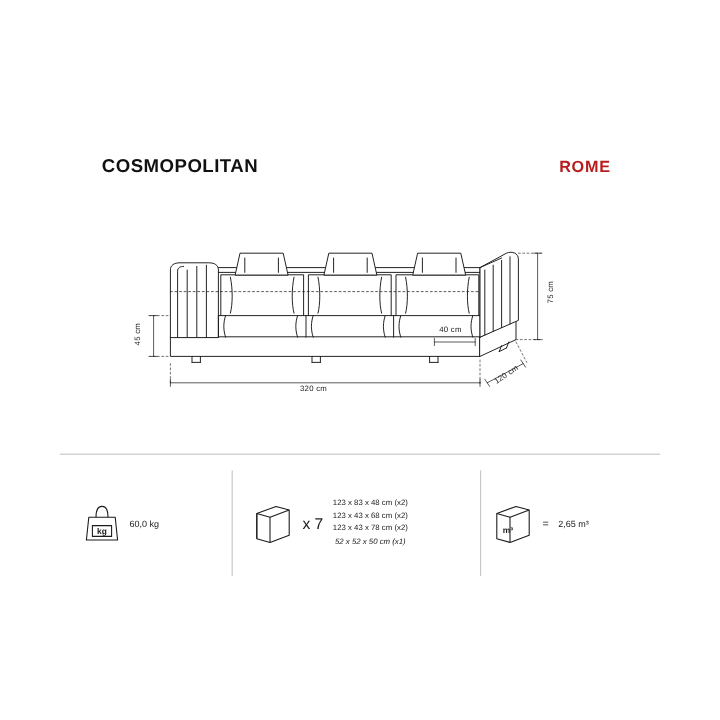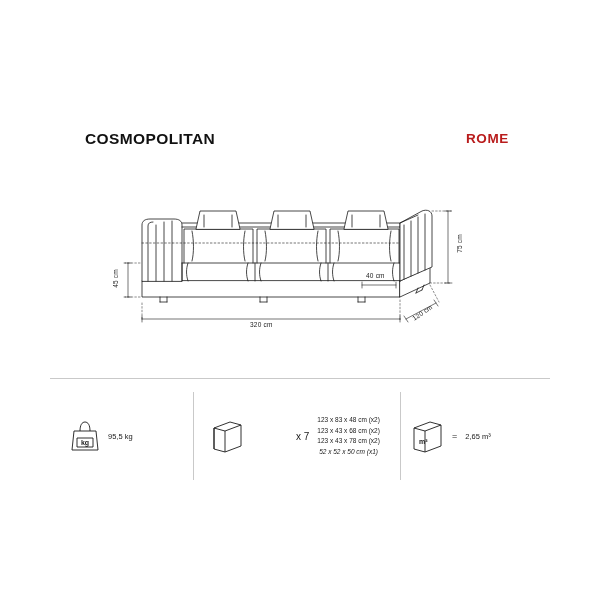--- a/index.html
+++ b/index.html
@@ -129,23 +129,22 @@
   .box-list {
     font-size: 6.5px;
     line-height: 10.5px;
     color: #1a1a1a;
     white-space: nowrap;
   }
   .box-list div:last-child {
     font-style: italic;
   }
   .count-text {
-    font-size: 10px;
-    color: #1a1a1a;
-    margin-left: 44px;
+    font-size: 13px;
+    color: #1a1a1a;
   }
   .eq {
     font-size: 9px;
     color: #1a1a1a;
   }
 </style>
 </head>
 <body>
 
 <div class="sheet">
@@ -269,21 +268,21 @@
     <div class="cell cell-weight">
       <div class="icon-row">
         <svg width="30" height="34" viewBox="0 0 30 34">
           <g fill="none" stroke="#1a1a1a" stroke-width="0.9" stroke-linejoin="round">
             <path d="M10,12 C10,6 12,3 15,3 C18,3 20,6 20,12"></path>
             <path d="M4,12 L26,12 L28,31 L2,31 Z" fill="#ffffff"></path>
             <rect x="7" y="19" width="16" height="9" fill="#ffffff"></rect>
           </g>
           <text x="15" y="26" font-family="Liberation Sans, sans-serif" font-size="7" font-weight="bold" text-anchor="middle" fill="#1a1a1a">kg</text>
         </svg>
-        <div class="value-text">95,5 kg</div>
+        <div class="value-text">60,0 kg</div>
       </div>
     </div>
 
     <div class="cell cell-boxes">
       <div class="icon-row">
         <svg width="34" height="40" viewBox="0 0 34 40">
           <g fill="none" stroke="#1a1a1a" stroke-width="0.9" stroke-linejoin="round">
             <path d="M4,12 L20,6 L31,9 L31,30 L15,36 L4,33 Z" fill="#ffffff"></path>
             <path d="M4,12 L15,15 L15,36"></path>
             <path d="M15,15 L31,9"></path>

